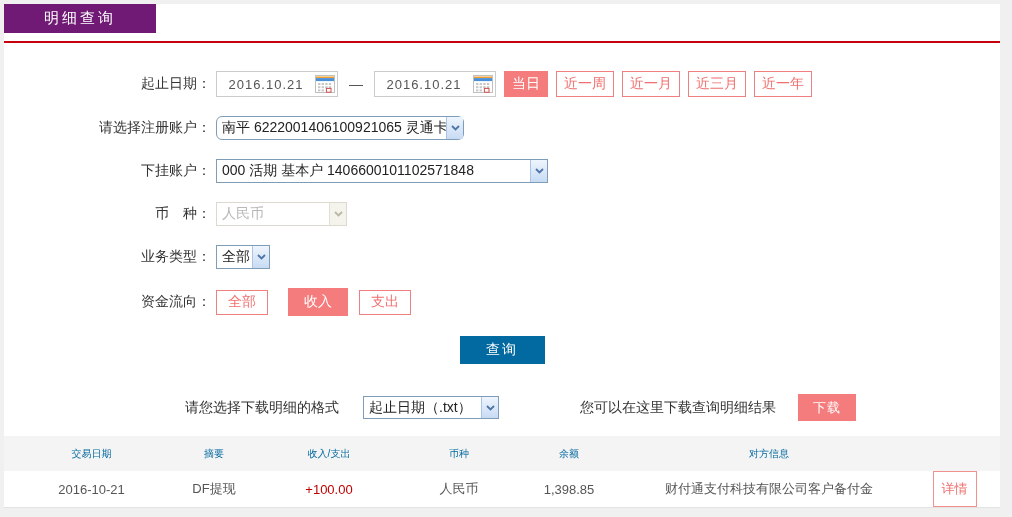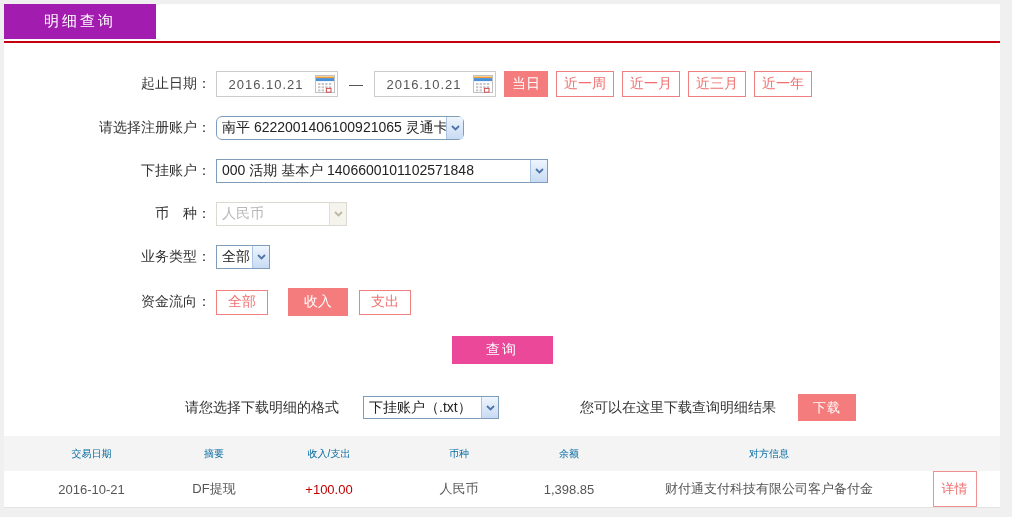--- a/index.html
+++ b/index.html
@@ -11,21 +11,21 @@
     overflow: hidden;
   }
   .page {
     position: absolute; left: 4px; top: 4px;
     width: 996px; height: 503px;
     background: #ffffff;
   }
   
   .tabbar { height: 39px; border-bottom: 2px solid #c6000e; }
   .tab {
-    width: 152px; height: 35px; background: #a21caf; color: #fff;
+    width: 152px; height: 29px; background: #701a75; color: #fff;
     font-size: 15px; letter-spacing: 3px;
     display: flex; align-items: center; justify-content: center;
     cursor: pointer;
   }
   
   .form { padding-top: 28px; }
   .frow { display: flex; align-items: center; margin-bottom: 19px; }
   .flabel { width: 207px; text-align: right; font-size: 14px; color: #333; flex: none; margin-right: 5px; white-space: pre; }
   .datebox {
     width: 122px; height: 26px; border: 1px solid #cccccc; background: #fff;
@@ -54,22 +54,22 @@
   .sel.disabled { border-color: #dcd9d0; color: #b8b8b8; cursor: default; }
   .sel.disabled .sarrow { background: #f4f3ec; border-left-color: #e2e0d5; }
   .w-reg { width: 248px; border-radius: 6px; } .w-sub { width: 332px; } .w-cur { width: 131px; } .w-biz { width: 54px; }
   .flow-btn {
     height: 25px; padding: 0 11px; margin-right: 11px;
     border: 1px solid #f08080; background: #fff; color: #f0706f;
     font-size: 14px; display: flex; align-items: center; cursor: pointer;
   }
   .flow-btn.solid { background: #f47c7c; border-color: #f47c7c; color: #fff; height: 28px; padding: 0 15px; margin-left: 9px; }
   .query-btn {
-    display: block; margin: 20px auto 0; width: 101px; height: 28px;
-    background: #ec4899; color: #fff; border: none; font-size: 14px;
+    display: block; margin: 20px auto 0; width: 85px; height: 28px;
+    background: #0369a1; color: #fff; border: none; font-size: 14px;
     letter-spacing: 2px; cursor: pointer;
   }
   
   .download-row { display: flex; align-items: center; margin-top: 30px; padding-left: 181px; gap: 19px; }
   .dl-label, .dl-hint { font-size: 14px; color: #333; }
   .w-fmt { width: 136px; margin-left: 5px; height: 23px; }
   .dl-hint { margin-left: 62px; }
   .dl-btn {
     width: 58px; height: 27px; margin-left: 3px; background: #f47c7c; color: #fff;
     border: none; font-size: 13px; letter-spacing: 1px; cursor: pointer;
@@ -204,21 +204,21 @@
       <div class="flow-btn solid">收入</div>
       <div class="flow-btn">支出</div>
     </div>
 
     <button class="query-btn">查询</button>
   </div>
 
   <div class="download-row">
     <span class="dl-label">请您选择下载明细的格式</span>
     <div class="sel w-fmt">
-      <span class="stext">下挂账户（.txt）</span>
+      <span class="stext">起止日期（.txt）</span>
       <span class="sarrow">
         <svg width="9" height="6" viewBox="0 0 9 6">
             <path d="M1 1 L4.5 4.5 L8 1" stroke="#4f74a8" stroke-width="1.8" fill="none"></path>
           </svg>
       </span>
     </div>
     <span class="dl-hint">您可以在这里下载查询明细结果</span>
     <button class="dl-btn">下载</button>
   </div>
 

